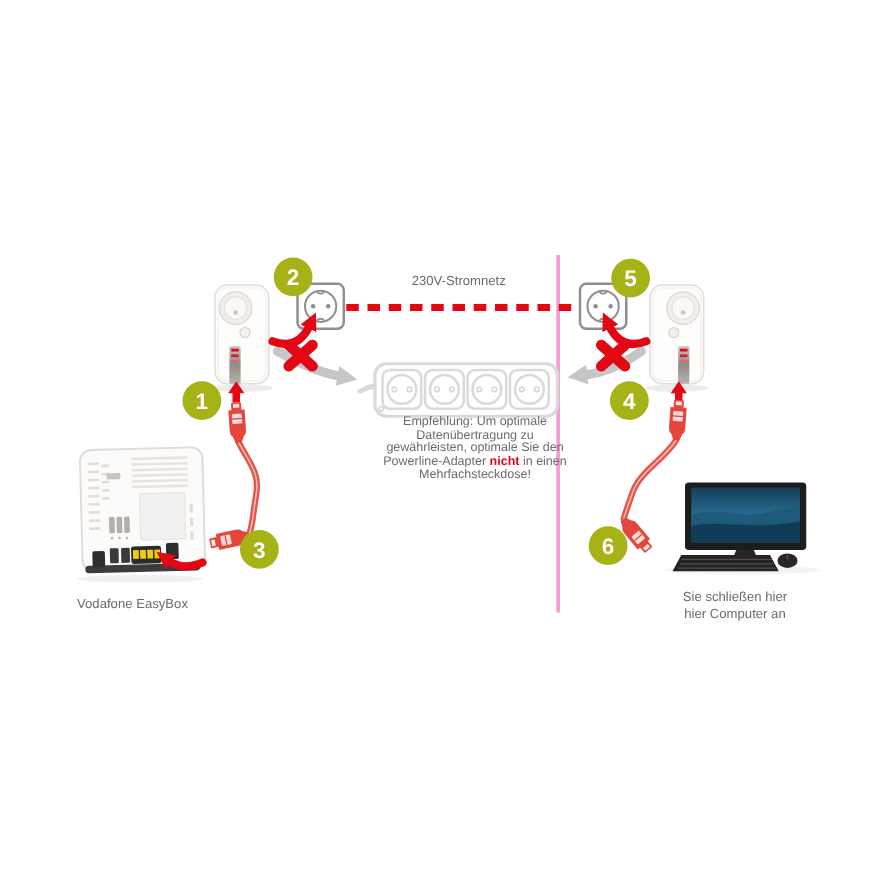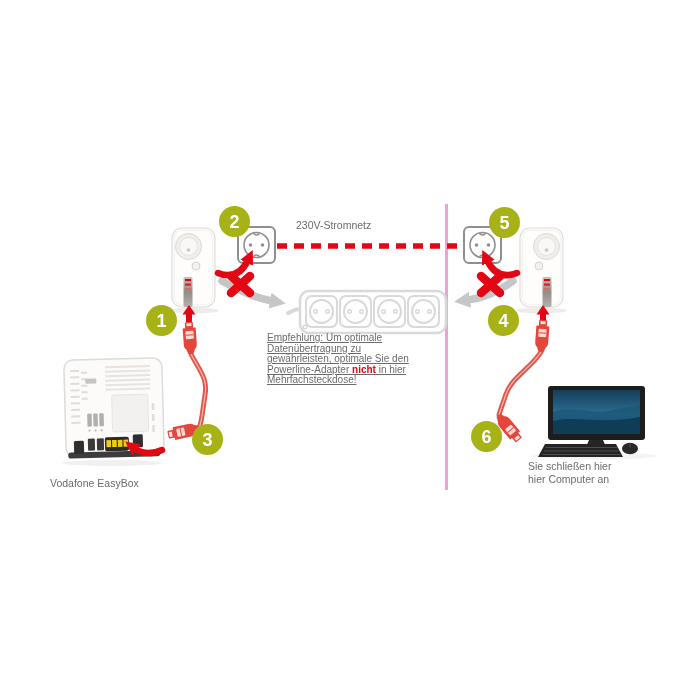--- a/index.html
+++ b/index.html
@@ -1,25 +1,25 @@
 <!DOCTYPE html>
 <html><head>
 <meta charset="utf-8">
 <style>
   html,body{margin:0;padding:0;background:#fff;}
   .stage{position:relative;width:700px;height:700px;background:#fff;overflow:hidden;
          font-family:"Liberation Sans",sans-serif;}
   .stage svg{position:absolute;left:0;top:0;}
-  .txt{position:absolute;color:#6b6b6b;}
+  .txt{position:absolute;color:#6b6b6b;text-align:center;}
   .label-power{left:296px;top:219px;width:142px;font-size:10.5px;}
-  .rec{left:267px;top:333px;width:182px;font-size:10px;line-height:10.6px;color:#6b6b6b;text-decoration:underline;}
+  .rec{left:289px;top:333px;width:182px;font-size:10px;line-height:10.6px;color:#6b6b6b;}
   .rec div{white-space:nowrap;}
   .rec .hl{color:#e30613;font-weight:bold;}
   .label-easybox{left:50px;top:477px;width:112px;font-size:10.5px;}
-  .label-computer{left:528px;top:460px;width:120px;font-size:10.5px;line-height:12.5px;}
+  .label-computer{left:528px;top:472px;width:120px;font-size:10.5px;line-height:12.5px;}
   .badge{position:absolute;width:31px;height:31px;border-radius:50%;background:#a6b216;
          color:#fff;font-weight:bold;font-size:18px;display:flex;align-items:center;
          justify-content:center;line-height:1;}
 </style>
 </head>
 <body>
 
 <div class="stage">
 
 <svg width="700" height="700" viewBox="0 0 700 700">
@@ -191,21 +191,21 @@
     <use href="#plug" transform="translate(516.4,436.9) rotate(140)"></use>
   </g>
 </svg>
 
 <div class="txt label-power">230V-Stromnetz</div>
 
 <div class="txt rec">
   <div>Empfehlung: Um optimale</div>
   <div>Datenübertragung zu</div>
   <div>gewährleisten, optimale Sie den</div>
-  <div><span>Powerline-Adapter </span><span class="hl">nicht</span><span> in hier</span></div>
+  <div><span>Powerline-Adapter </span><span class="hl">nicht</span><span> in einen</span></div>
   <div>Mehrfachsteckdose!</div>
 </div>
 
 <div class="txt label-easybox">Vodafone EasyBox</div>
 
 <div class="txt label-computer">
   <div>Sie schließen hier</div>
   <div>hier Computer an</div>
 </div>
 

